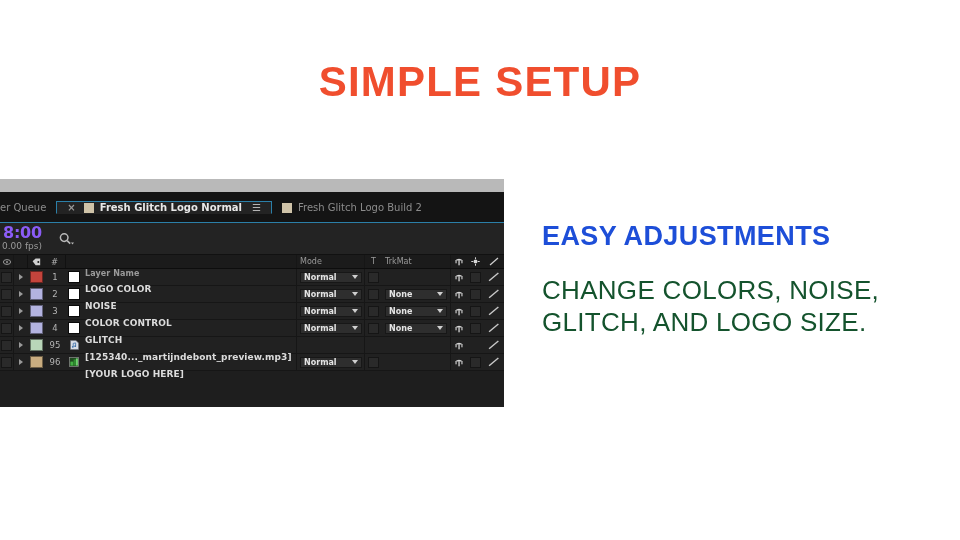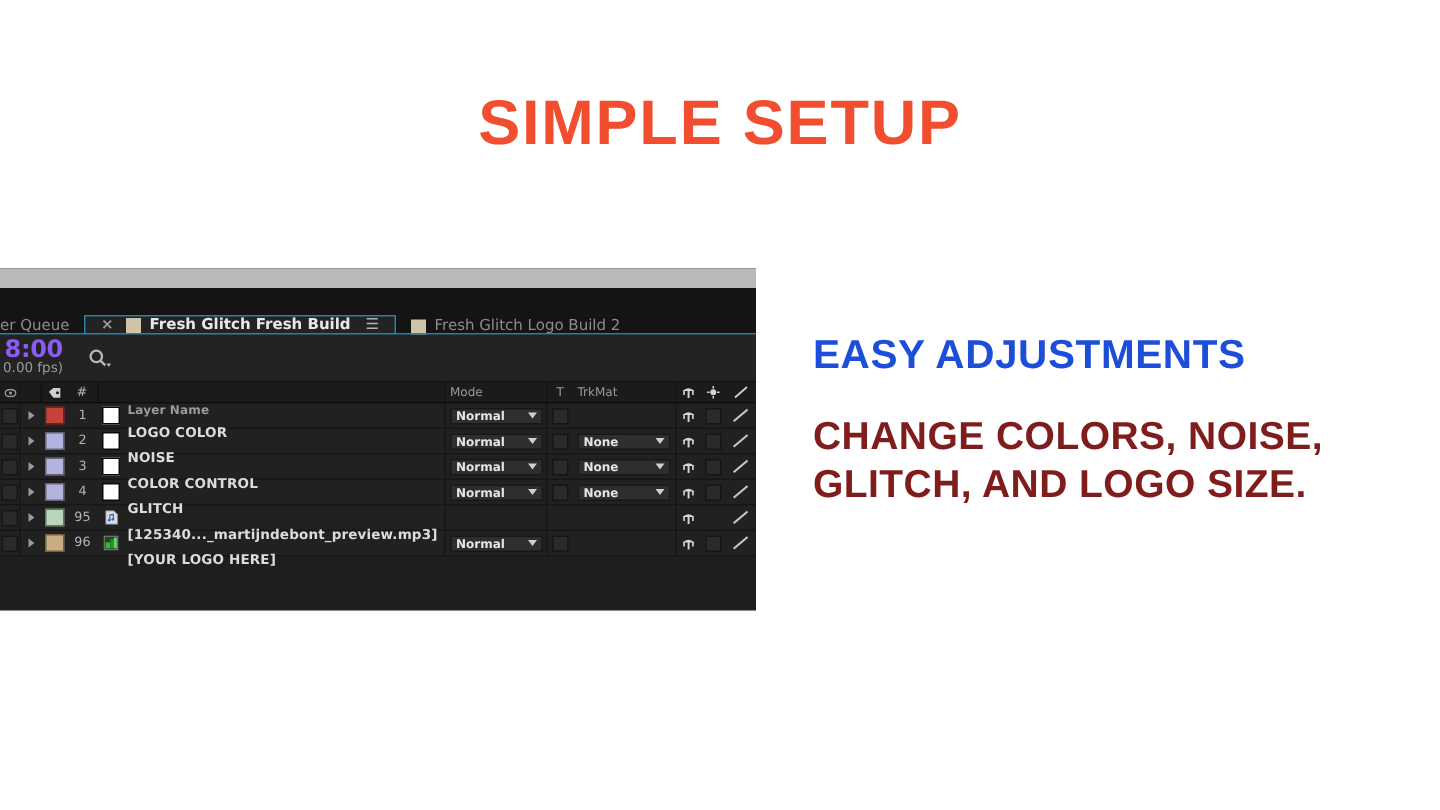--- a/index.html
+++ b/index.html
@@ -17,36 +17,36 @@
     color:#f04e2e;font-family:"Liberation Sans", sans-serif;
   }
 
   
   .right-copy{position:absolute;left:542px;top:222px;width:400px;}
   .subhead{
     font-size:27px;font-weight:bold;letter-spacing:0.4px;
     color:#1d4ed8;line-height:1.1;margin:0 0 22px 0;
   }
   .body-copy{
-    font-size:26px;font-weight:bold;letter-spacing:0.3px;
-    color:#7f1d1d;line-height:1.24;margin:0;
+    font-size:26px;font-weight:normal;letter-spacing:0.3px;
+    color:#14532d;line-height:1.24;margin:0;
   }
 
   
   .ae-panel{
     position:absolute;left:0;top:179px;width:504px;height:228px;
     background:#1f1f1f;overflow:hidden;
     font-family:"DejaVu Sans", sans-serif;
   }
   .ae-topbar{height:13px;background:#b9b9b9;width:100%;}
 
   
   .tabstrip{
     position:relative;height:31px;background:#141414;
-    display:flex;align-items:flex-end;
+    display:flex;align-items:center;
   }
   .tab{
     display:flex;align-items:center;gap:6px;
     padding:0 10px;font-size:10px;color:#8c8c8c;
     background:#141414;box-sizing:border-box;
   }
   .tab.cut{padding-left:0;}
   .tab.active{
     background:#232323;color:#e8e8e8;font-weight:bold;
     border:1px solid #2b7fa8;border-bottom-color:#232323;
@@ -128,21 +128,21 @@
 
     <div class="ae-topbar"></div>
 
     <div class="tabstrip">
       <div class="tab cut">
         <span>er Queue</span>
       </div>
       <div class="tab active">
         <span class="close-x">×</span>
         <span class="comp-chip"></span>
-        <span>Fresh Glitch Fresh Build</span>
+        <span>Fresh Glitch Logo Normal</span>
         <span class="tab-menu">☰</span>
       </div>
       <div class="tab">
         <span class="comp-chip"></span>
         <span>Fresh Glitch Logo Build 2</span>
       </div>
       <div class="empty-fill"></div>
       <div class="tab-underline"></div>
     </div>
 

